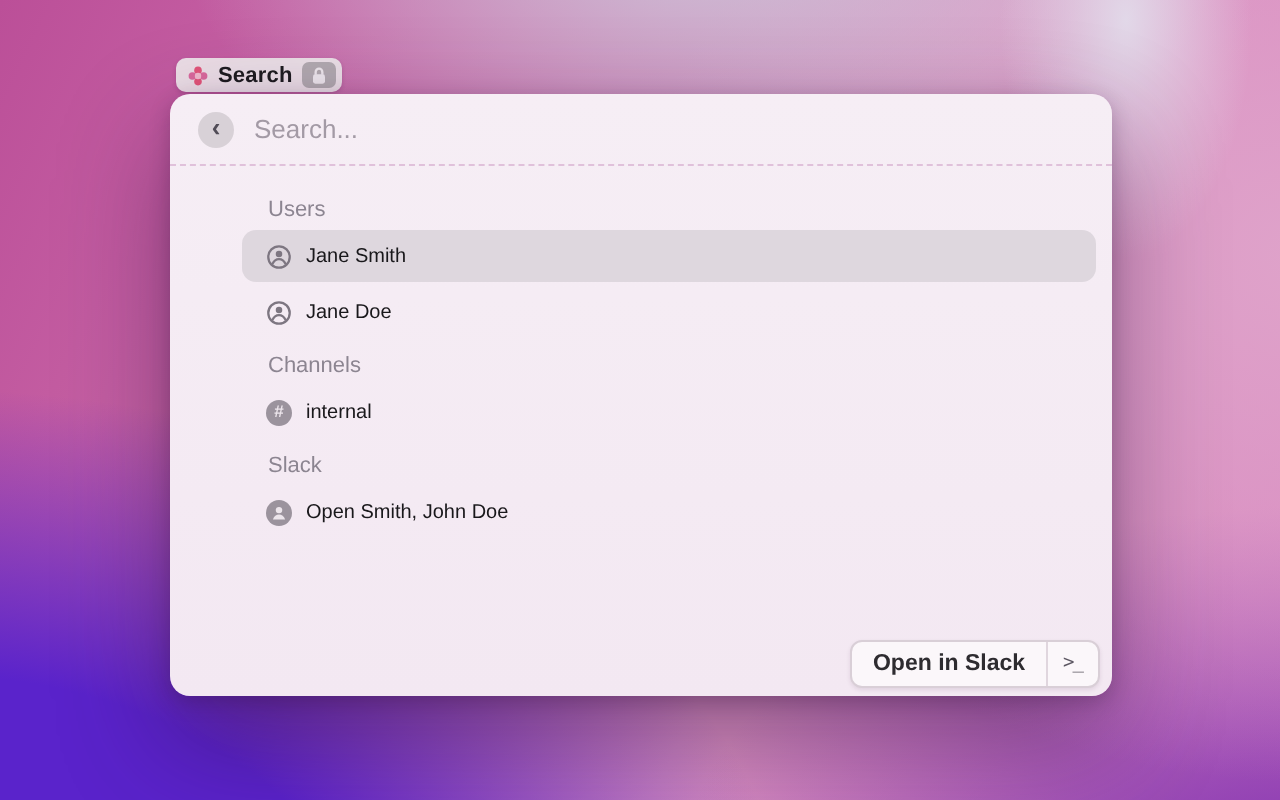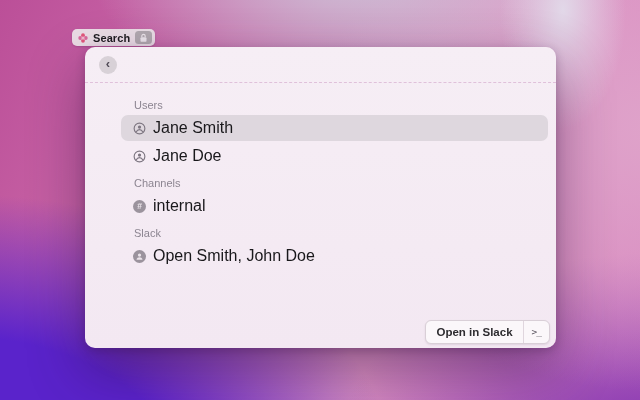--- a/index.html
+++ b/index.html
@@ -7,21 +7,21 @@
   .screen{position:relative;width:640px;height:400px;
     background:
       radial-gradient(90px 170px at 563px 10px, rgba(226,219,234,.95), rgba(226,219,234,0) 70%),
       radial-gradient(430px 270px at 55% -12%, #cbc9da 0%, rgba(203,201,218,0) 62%),
       radial-gradient(520px 400px at 103% 32%, #dfa3ca 0%, rgba(223,163,202,0) 66%),
       radial-gradient(640px 420px at -6% 120%, #5a23cb 0%, #5a23cb 34%, rgba(90,35,203,0) 68%),
       radial-gradient(500px 320px at 101% 113%, #7c2cb1 0%, rgba(124,44,177,0) 62%),
       linear-gradient(115deg, #bb4f98 0%, #cf6fae 35%, #dd93c3 62%, #d684be 100%);}
 
   
-  .chip{position:absolute;left:72px;top:29px;height:17px;display:flex;align-items:center;
+  .chip{position:absolute;left:88px;top:29px;height:17px;display:flex;align-items:center;
     gap:5px;padding:0 3px 0 6px;background:rgba(238,231,235,.93);border-radius:5px;
     box-shadow:0 1px 2px rgba(60,20,60,.18);cursor:default;}
   .chip-label{font-size:11px;font-weight:700;color:#1d1c1f;letter-spacing:.1px;}
   .chip-badge{width:17px;height:13px;border-radius:3.5px;background:#b2aab0;
     display:flex;align-items:center;justify-content:center;}
 
   
   .panel{position:absolute;left:85px;top:47px;width:471px;height:301px;border-radius:10px;
     background:linear-gradient(180deg,#f6eef5 0%,#f3e8f2 100%);
     box-shadow:0 22px 55px rgba(45,12,60,.45), 0 3px 10px rgba(40,10,50,.25);}
@@ -37,21 +37,21 @@
 
   .content{padding:8px 8px 0 8px;margin-left:28px;}
   .section-label{margin:8px 13px 3px;font-size:11px;line-height:13px;color:#8c8591;}
   .row{height:26px;margin-bottom:2px;border-radius:7px;display:flex;align-items:center;
     padding:0 12px;gap:7px;cursor:default;}
   .row.selected{background:#ded7de;}
   .icn{width:13px;height:13px;display:flex;align-items:center;justify-content:center;flex:none;}
   .circle-fill{width:13px;height:13px;border-radius:50%;background:#9b939d;
     display:flex;align-items:center;justify-content:center;}
   .hash-glyph{font-size:8.5px;font-weight:700;color:#ece5eb;line-height:1;transform:translateY(-.5px);}
-  .row-label{font-size:16px;color:#19181b;}
+  .row-label{font-size:10px;color:#19181b;}
 
   .footer{position:absolute;right:6px;bottom:4px;}
   .action-btn{display:flex;align-items:flex-start;height:22px;background:#fbf7fa;
     border:1px solid #d9cfd7;border-radius:6px;box-shadow:0 1px 2px rgba(60,20,60,.10);
     cursor:pointer;overflow:hidden;}
   .ab-label{padding:0 10px;font-size:11.5px;font-weight:700;color:#2e2c30;line-height:22px;}
   .ab-kbd{border-left:1px solid #e0d6de;padding:0 8px;font-family:"DejaVu Sans Mono",monospace;
     font-size:9.5px;color:#5c5762;line-height:22px;letter-spacing:-1px;}
 </style>
 </head>
@@ -77,20 +77,21 @@
       </svg>
     </span>
   </div>
 
   <div class="panel">
 
     <div class="searchbar">
       <button class="back-btn">
         <span>‹</span>
       </button>
+      <input class="search-input" type="text" placeholder="Search..." style="">
     </div>
 
     <div class="content">
 
       <div class="section-label">Users</div>
 
       <div class="row selected">
         <span class="icn">
           <svg width="13" height="13" viewBox="0 0 16 16">
             <circle cx="8" cy="8" r="6.6" fill="none" stroke="#7d7681" stroke-width="1.4"></circle>

